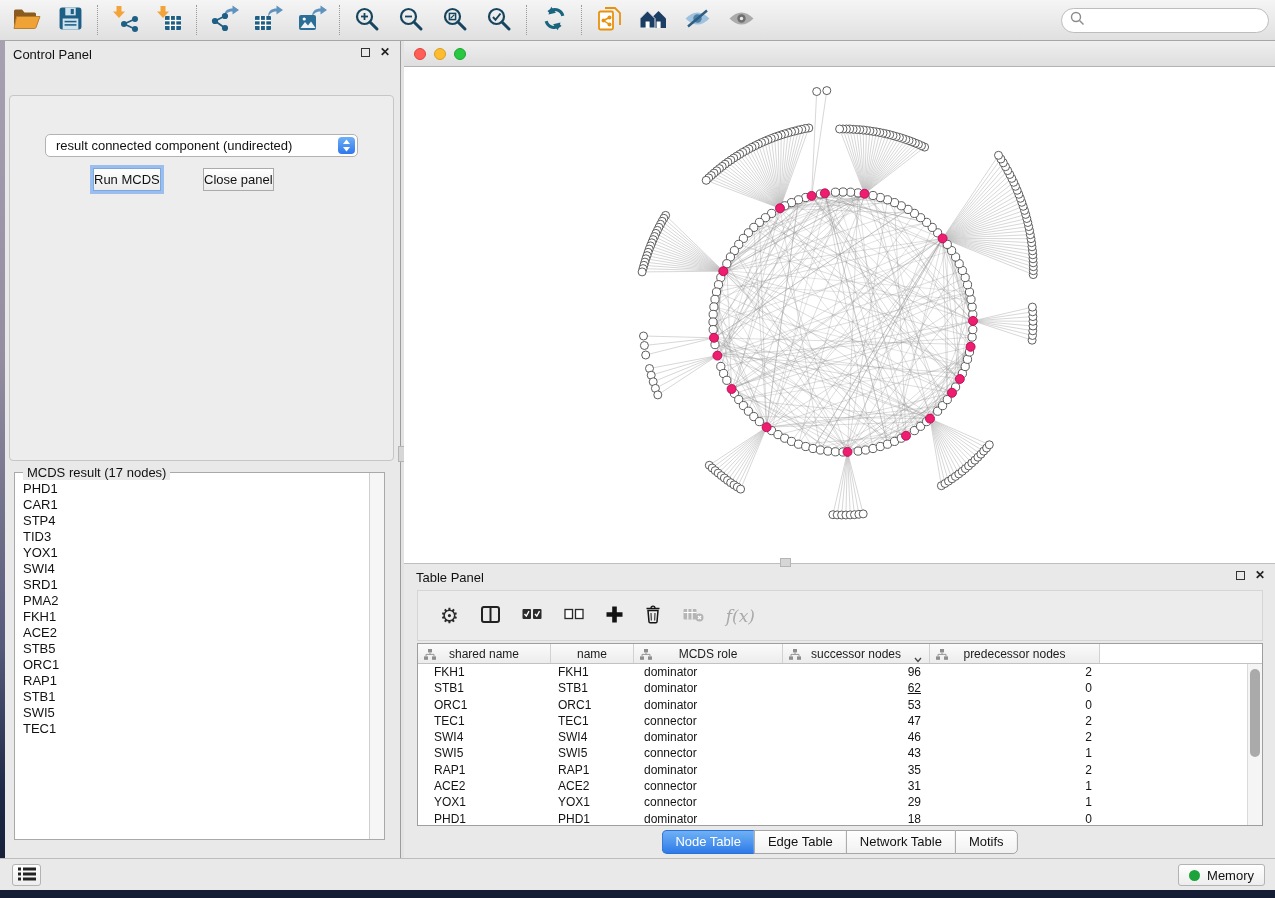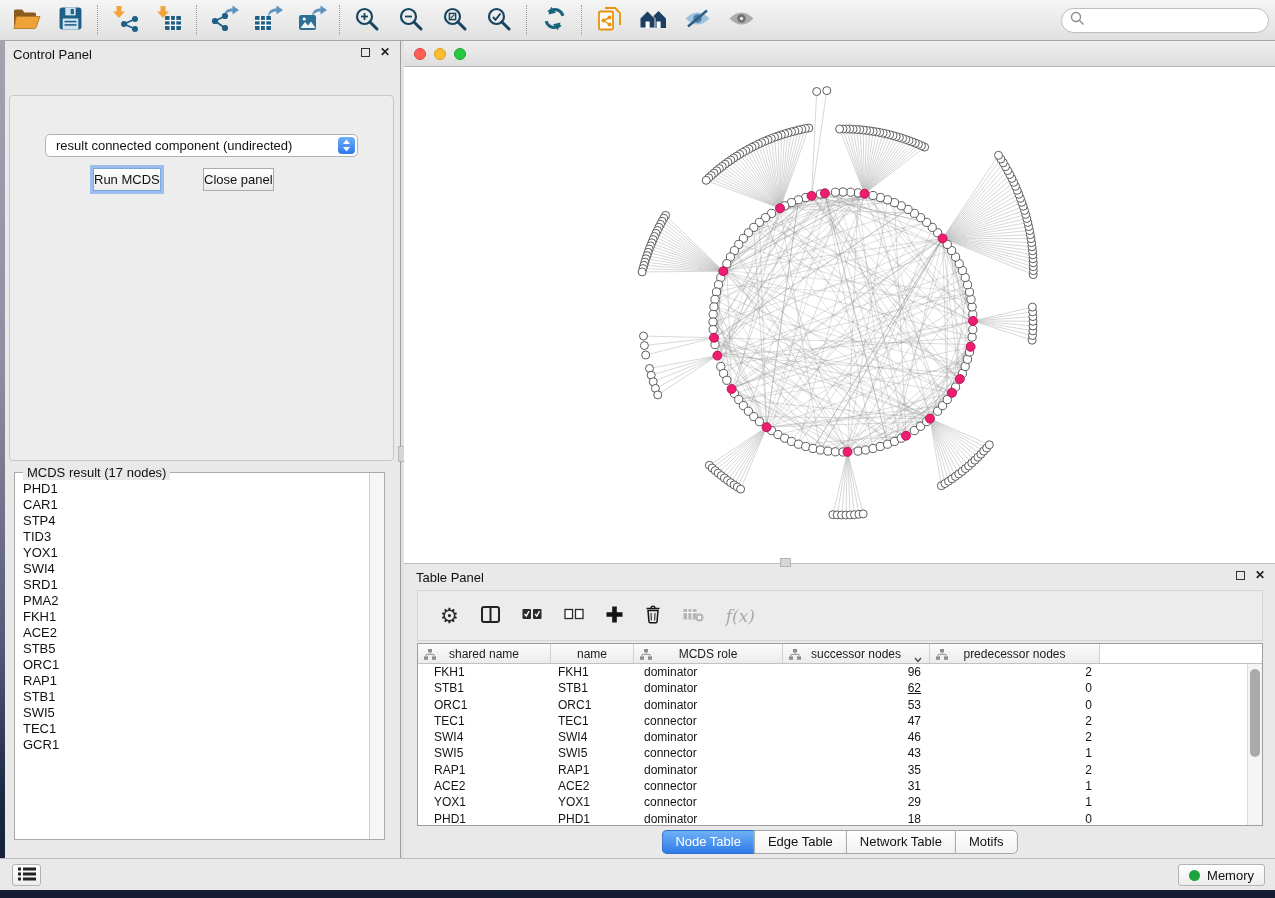--- a/index.html
+++ b/index.html
@@ -293,21 +293,20 @@
         <div class="mcds-item">SRD1</div>
         <div class="mcds-item">PMA2</div>
         <div class="mcds-item">FKH1</div>
         <div class="mcds-item">ACE2</div>
         <div class="mcds-item">STB5</div>
         <div class="mcds-item">ORC1</div>
         <div class="mcds-item">RAP1</div>
         <div class="mcds-item">STB1</div>
         <div class="mcds-item">SWI5</div>
         <div class="mcds-item">TEC1</div>
-        <div class="mcds-item">GCR1</div>
       </div>
     <div class="vtrack"></div>
   </div>
 </div>
 
 <div class="v-divider">
   <div class="v-handle"></div>
 </div>
 
 <div class="network-panel">

